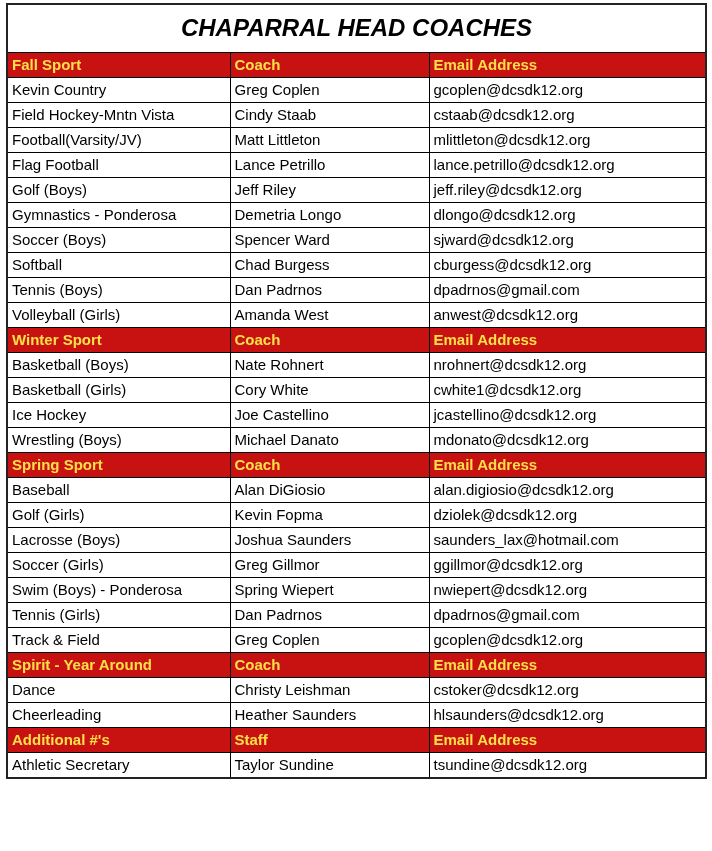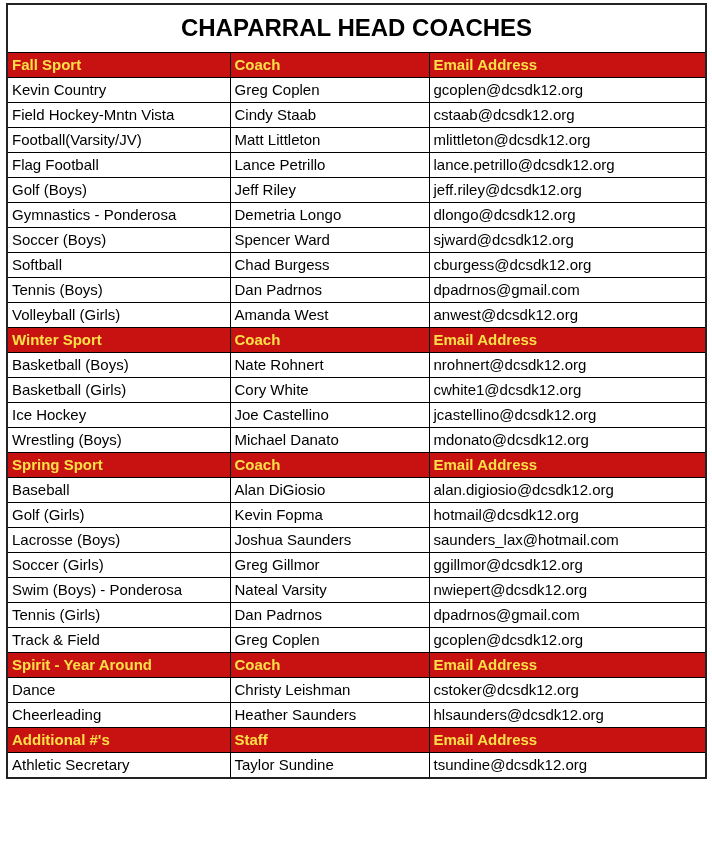--- a/index.html
+++ b/index.html
@@ -32,20 +32,21 @@
     height: 22px;
     vertical-align: middle;
     overflow: hidden;
     white-space: nowrap;
   }
   tr.title-row td {
     height: 45px;
     text-align: center;
     font-size: 24px;
     font-weight: bold;
+    font-style: italic;
     color: #000000;
     letter-spacing: 0px;
   }
   tr.section-header th {
     background: var(--header-bg, #C81111);
     color: #fde047;
     font-weight: bold;
     text-align: left;
     font-size: 15px;
   }
@@ -154,35 +155,35 @@
           <th>Email Address</th>
         </tr>
         <tr>
           <td class="sport-cell">Baseball</td>
           <td class="coach-cell">Alan DiGiosio</td>
           <td class="email-cell">alan.digiosio@dcsdk12.org</td>
         </tr>
         <tr>
           <td class="sport-cell">Golf (Girls)</td>
           <td class="coach-cell">Kevin Fopma</td>
-          <td class="email-cell">hotmail@dcsdk12.org</td>
+          <td class="email-cell">dziolek@dcsdk12.org</td>
         </tr>
         <tr>
           <td class="sport-cell">Lacrosse (Boys)</td>
           <td class="coach-cell">Joshua Saunders</td>
           <td class="email-cell">saunders_lax@hotmail.com</td>
         </tr>
         <tr>
           <td class="sport-cell">Soccer (Girls)</td>
           <td class="coach-cell">Greg Gillmor</td>
           <td class="email-cell">ggillmor@dcsdk12.org</td>
         </tr>
         <tr>
           <td class="sport-cell">Swim (Boys) - Ponderosa</td>
-          <td class="coach-cell">Nateal Varsity</td>
+          <td class="coach-cell">Spring Wiepert</td>
           <td class="email-cell">nwiepert@dcsdk12.org</td>
         </tr>
         <tr>
           <td class="sport-cell">Tennis (Girls)</td>
           <td class="coach-cell">Dan Padrnos</td>
           <td class="email-cell">dpadrnos@gmail.com</td>
         </tr>
         <tr>
           <td class="sport-cell">Track &amp; Field</td>
           <td class="coach-cell">Greg Coplen</td>

